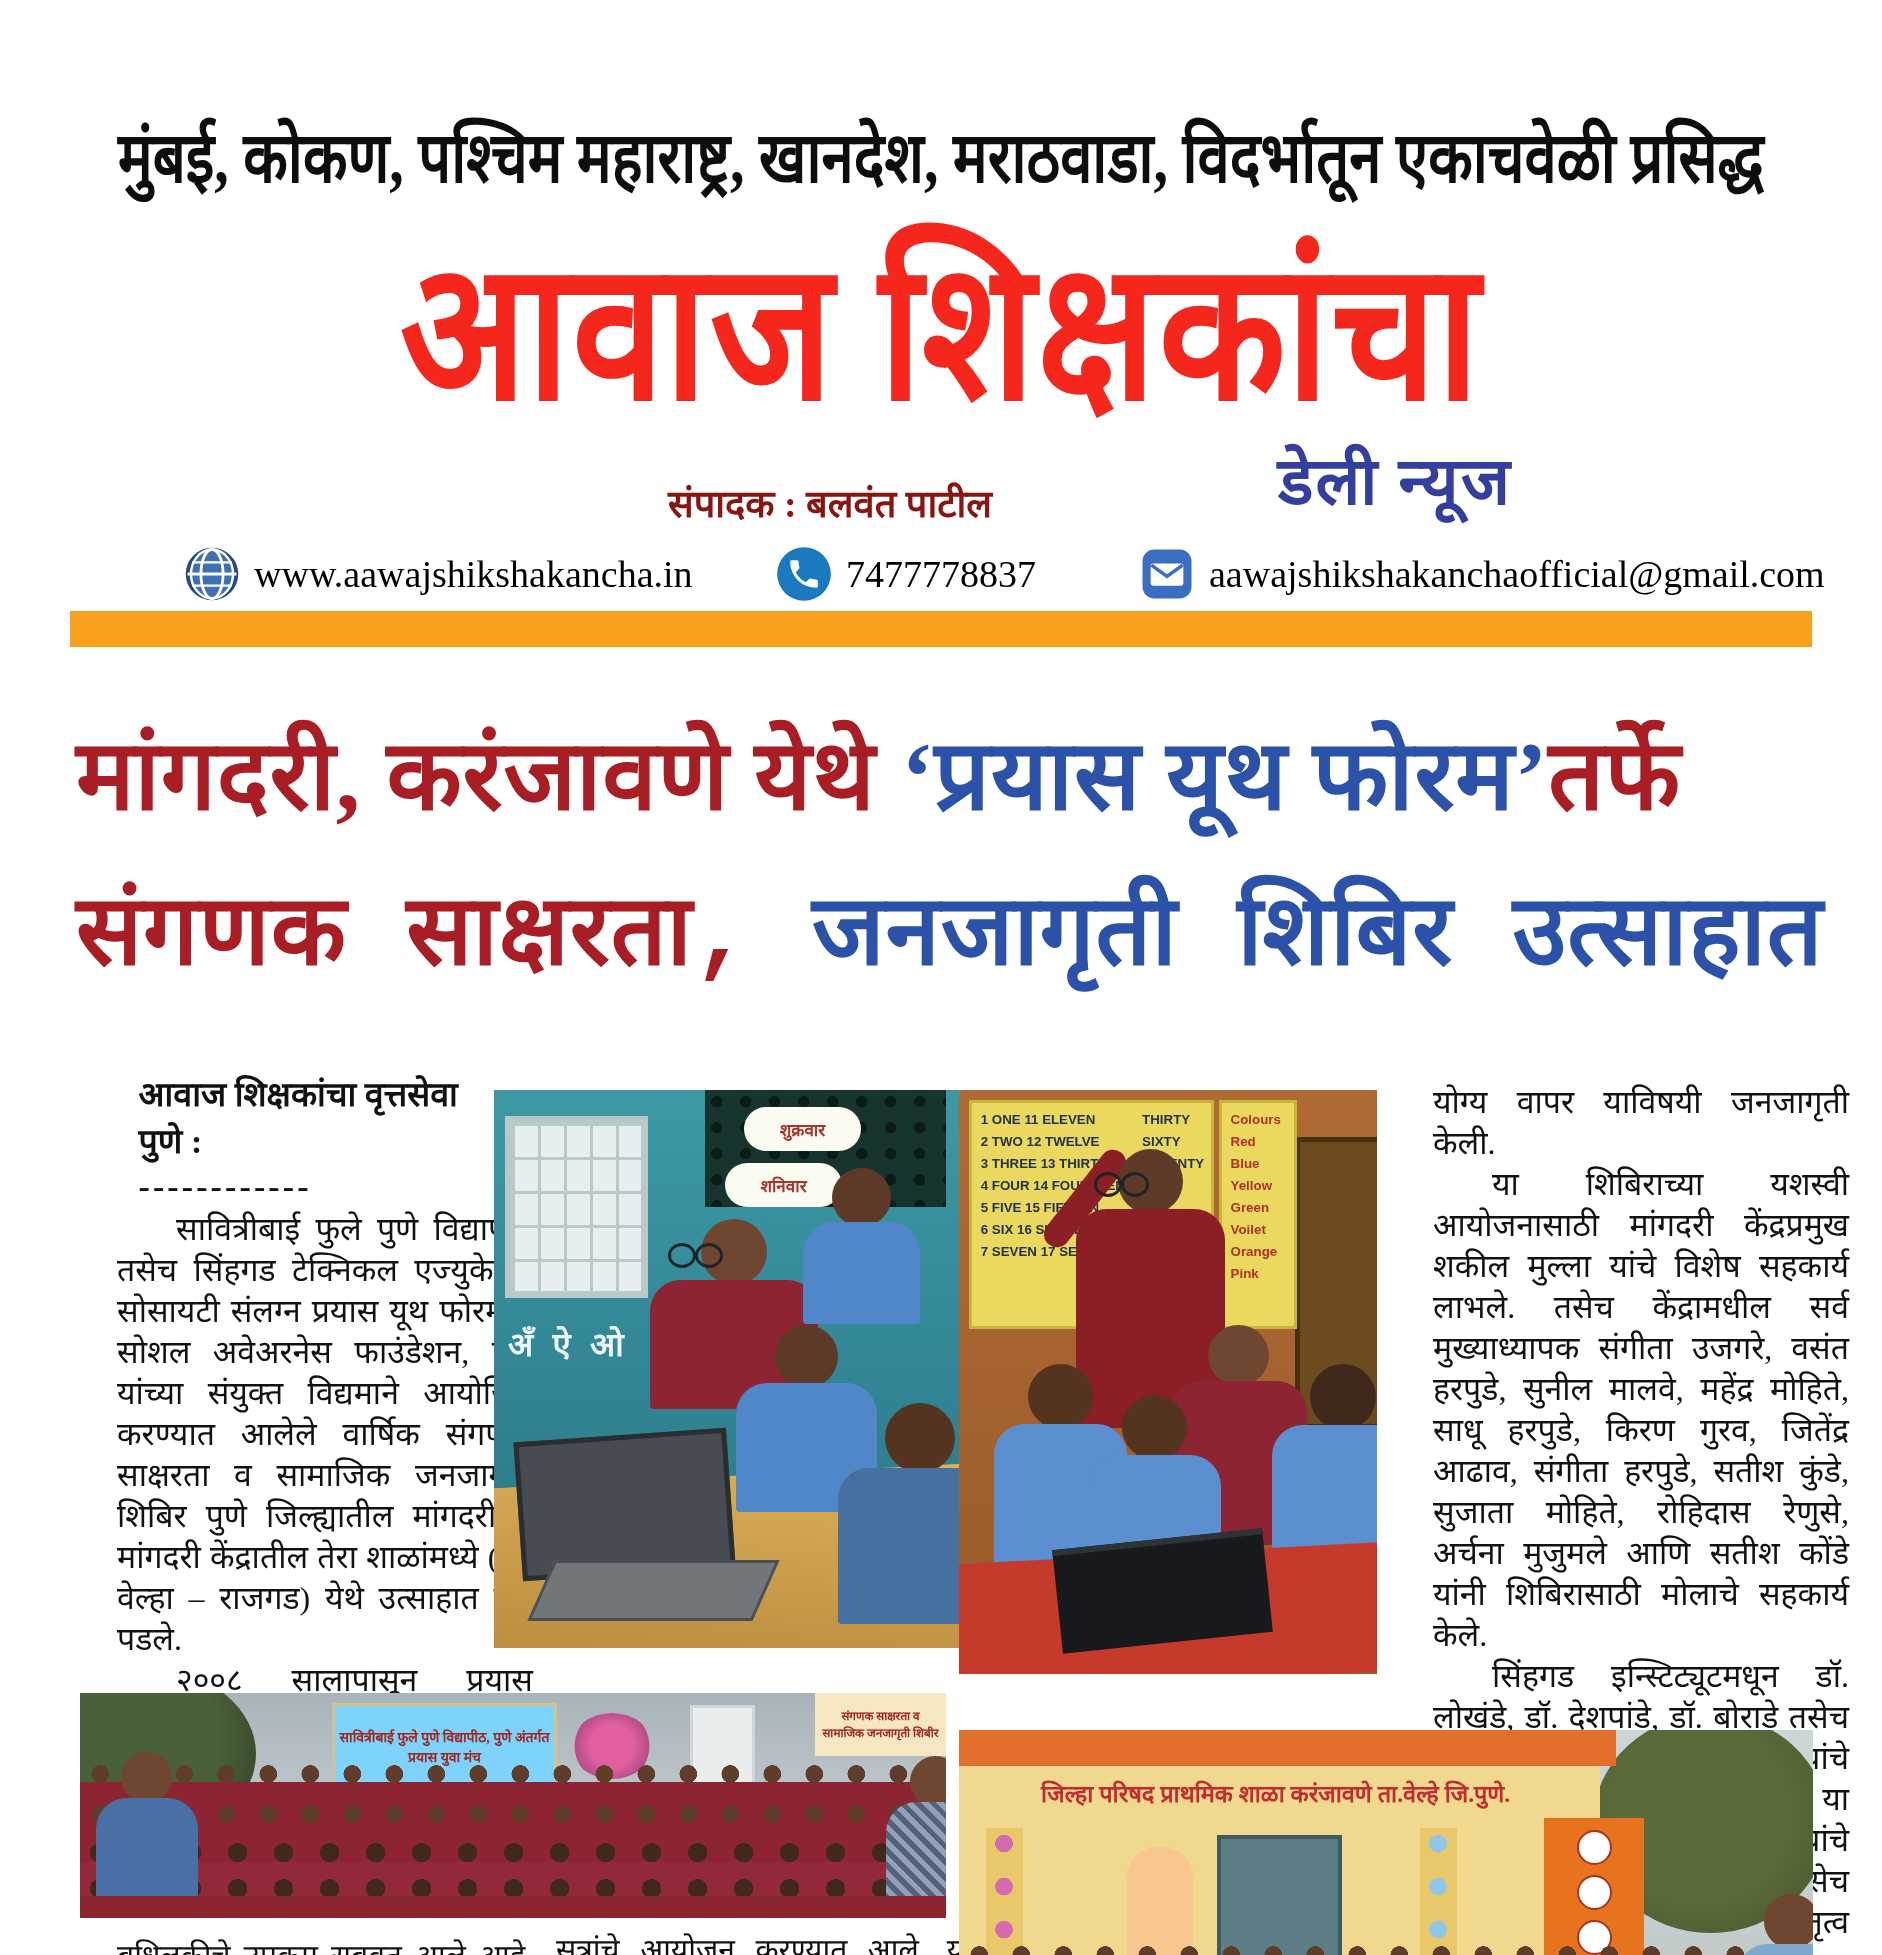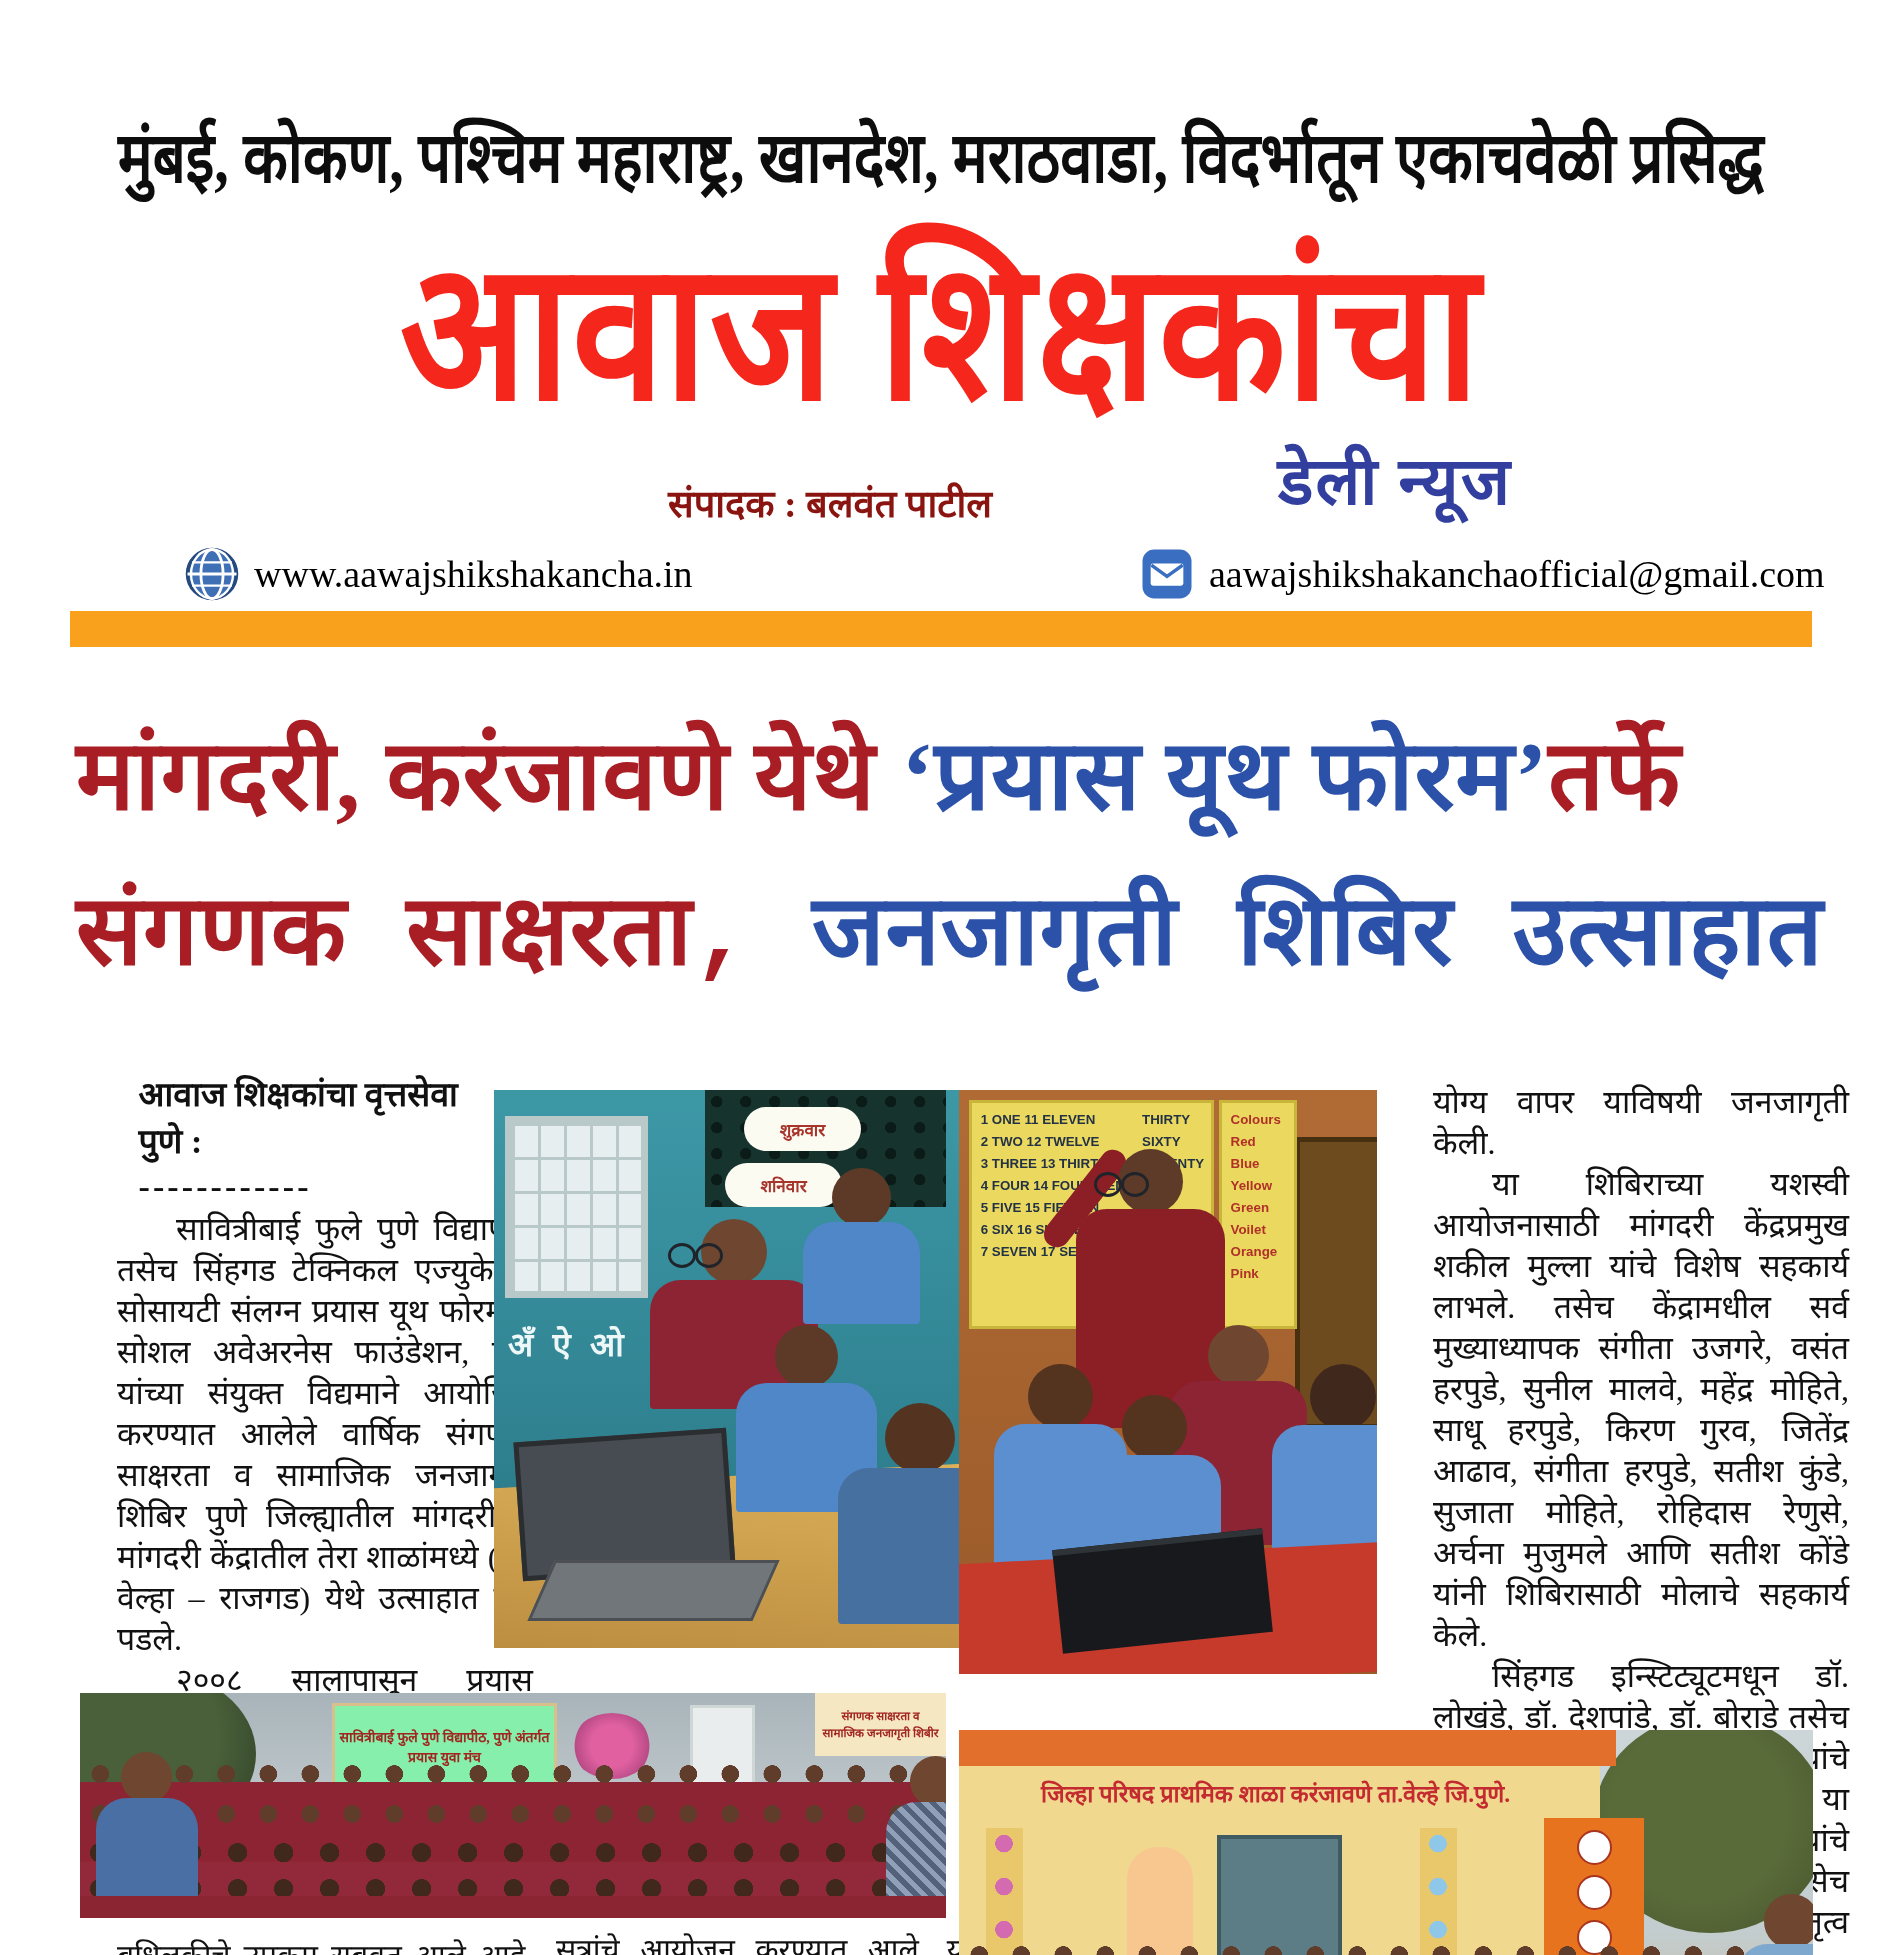--- a/index.html
+++ b/index.html
@@ -88,21 +88,21 @@
   .pb-laptop{left:98px;bottom:31px;width:211px;height:98px;background:#17191c;transform:rotate(-6deg);border-top:6.3px solid #2e3338;}
   .pb-arm{left:113px;top:50px;width:26px;height:117px;background:#8c1f26;transform:rotate(38deg);border-radius:15.6px;}
   
   .pc-bg{inset:0;background:linear-gradient(#a9b4ba,#c2cbcf 60%,#b4a06b);}
   .pc-door1{left:297px;top:11.7px;width:59px;height:106px;background:#e9eded;border:3.9px solid #cfd6d6;}
   .pc-door2{left:610px;top:11.7px;width:59px;height:106px;background:#e9eded;border:3.9px solid #cfd6d6;}
   .pc-tree{left:-35px;top:-23.5px;width:211px;height:168px;border-radius:50%;
            background:radial-gradient(circle at 40% 40%,#49603a 55%,#2f4026);}
   .pc-flower{left:491px;top:19.6px;width:82px;height:66px;border-radius:50%;
              background:radial-gradient(circle,#e060a0 40%,#b84b86 70%,transparent 72%);}
-  .pc-banner{left:252px;top:10.2px;width:219px;height:84px;background:#86efac;border:3.1px solid #d8c08b;
+  .pc-banner{left:252px;top:10.2px;width:219px;height:84px;background:#7dd3fc;border:3.1px solid #d8c08b;
              display:flex;align-items:center;justify-content:center;text-align:center;
              font-size:14px;font-weight:700;color:#a12620;white-space:pre-line;line-height:20.3px;}
   .pc-sign{left:735px;top:0;width:131px;height:63px;background:#f6e7c3;
            display:flex;align-items:center;justify-content:center;text-align:center;
            font-size:11.7px;font-weight:700;color:#a12620;white-space:pre-line;line-height:17px;}
   .pc-name{left:802px;top:93px;width:59px;height:36px;background:#eef2f2;border:2.3px solid #c8d0d0;
            display:flex;align-items:center;justify-content:center;font-size:15px;font-weight:700;color:#8a5b2a;}
   .crowd-row{position:absolute;left:0;right:0;background-repeat:repeat-x;}
   .cr-m{background-image:radial-gradient(circle at 20.3px 11px,#5f3d2a 8.6px,transparent 9px),
                         linear-gradient(to bottom,transparent 19px,#8c2433 19px);
@@ -152,20 +152,29 @@
     <svg class="cicon" viewBox="0 0 48 48">
       <circle cx="24" cy="24" r="21" fill="#3f6fb4" stroke="#24497e" stroke-width="3"></circle>
       <ellipse cx="24" cy="24" rx="9.5" ry="21" fill="none" stroke="#fff" stroke-width="2.4"></ellipse>
       <ellipse cx="24" cy="24" rx="18" ry="21" fill="none" stroke="#fff" stroke-width="2"></ellipse>
       <line x1="3" y1="24" x2="45" y2="24" stroke="#fff" stroke-width="2.4"></line>
       <line x1="7" y1="14" x2="41" y2="14" stroke="#fff" stroke-width="2"></line>
       <line x1="7" y1="34" x2="41" y2="34" stroke="#fff" stroke-width="2"></line>
     </svg>
     <span>www.aawajshikshakancha.in</span>
   </div>
+  <div class="contact-item ci-phone">
+    <svg class="cicon" viewBox="0 0 24 24">
+      <circle cx="12" cy="12" r="11.5" fill="#1b79c0"></circle>
+      <g transform="translate(12 12) scale(0.66) translate(-12 -12)">
+        <path fill="#fff" d="M6.62 10.79a15.05 15.05 0 0 0 6.59 6.59l2.2-2.2a1 1 0 0 1 1-.25 11.36 11.36 0 0 0 3.58.57 1 1 0 0 1 1 1V20a1 1 0 0 1-1 1A17 17 0 0 1 3 4a1 1 0 0 1 1-1h3.5a1 1 0 0 1 1 1 11.36 11.36 0 0 0 .57 3.58 1 1 0 0 1-.25 1z"></path>
+      </g>
+    </svg>
+    <span>7477778837</span>
+  </div>
   <div class="contact-item ci-mail">
     <svg class="cicon" viewBox="0 0 24 24">
       <rect x="1.5" y="1.5" width="21" height="21" rx="5" fill="#3a6ec0"></rect>
       <rect x="5" y="7.5" width="14" height="9.5" rx="1" fill="#fff"></rect>
       <path d="M5.3 8.2 12 13l6.7-4.8" fill="none" stroke="#3a6ec0" stroke-width="1.5"></path>
     </svg>
     <span>aawajshikshakanchaofficial@gmail.com</span>
   </div>
 
   <div class="orange-bar"></div>

